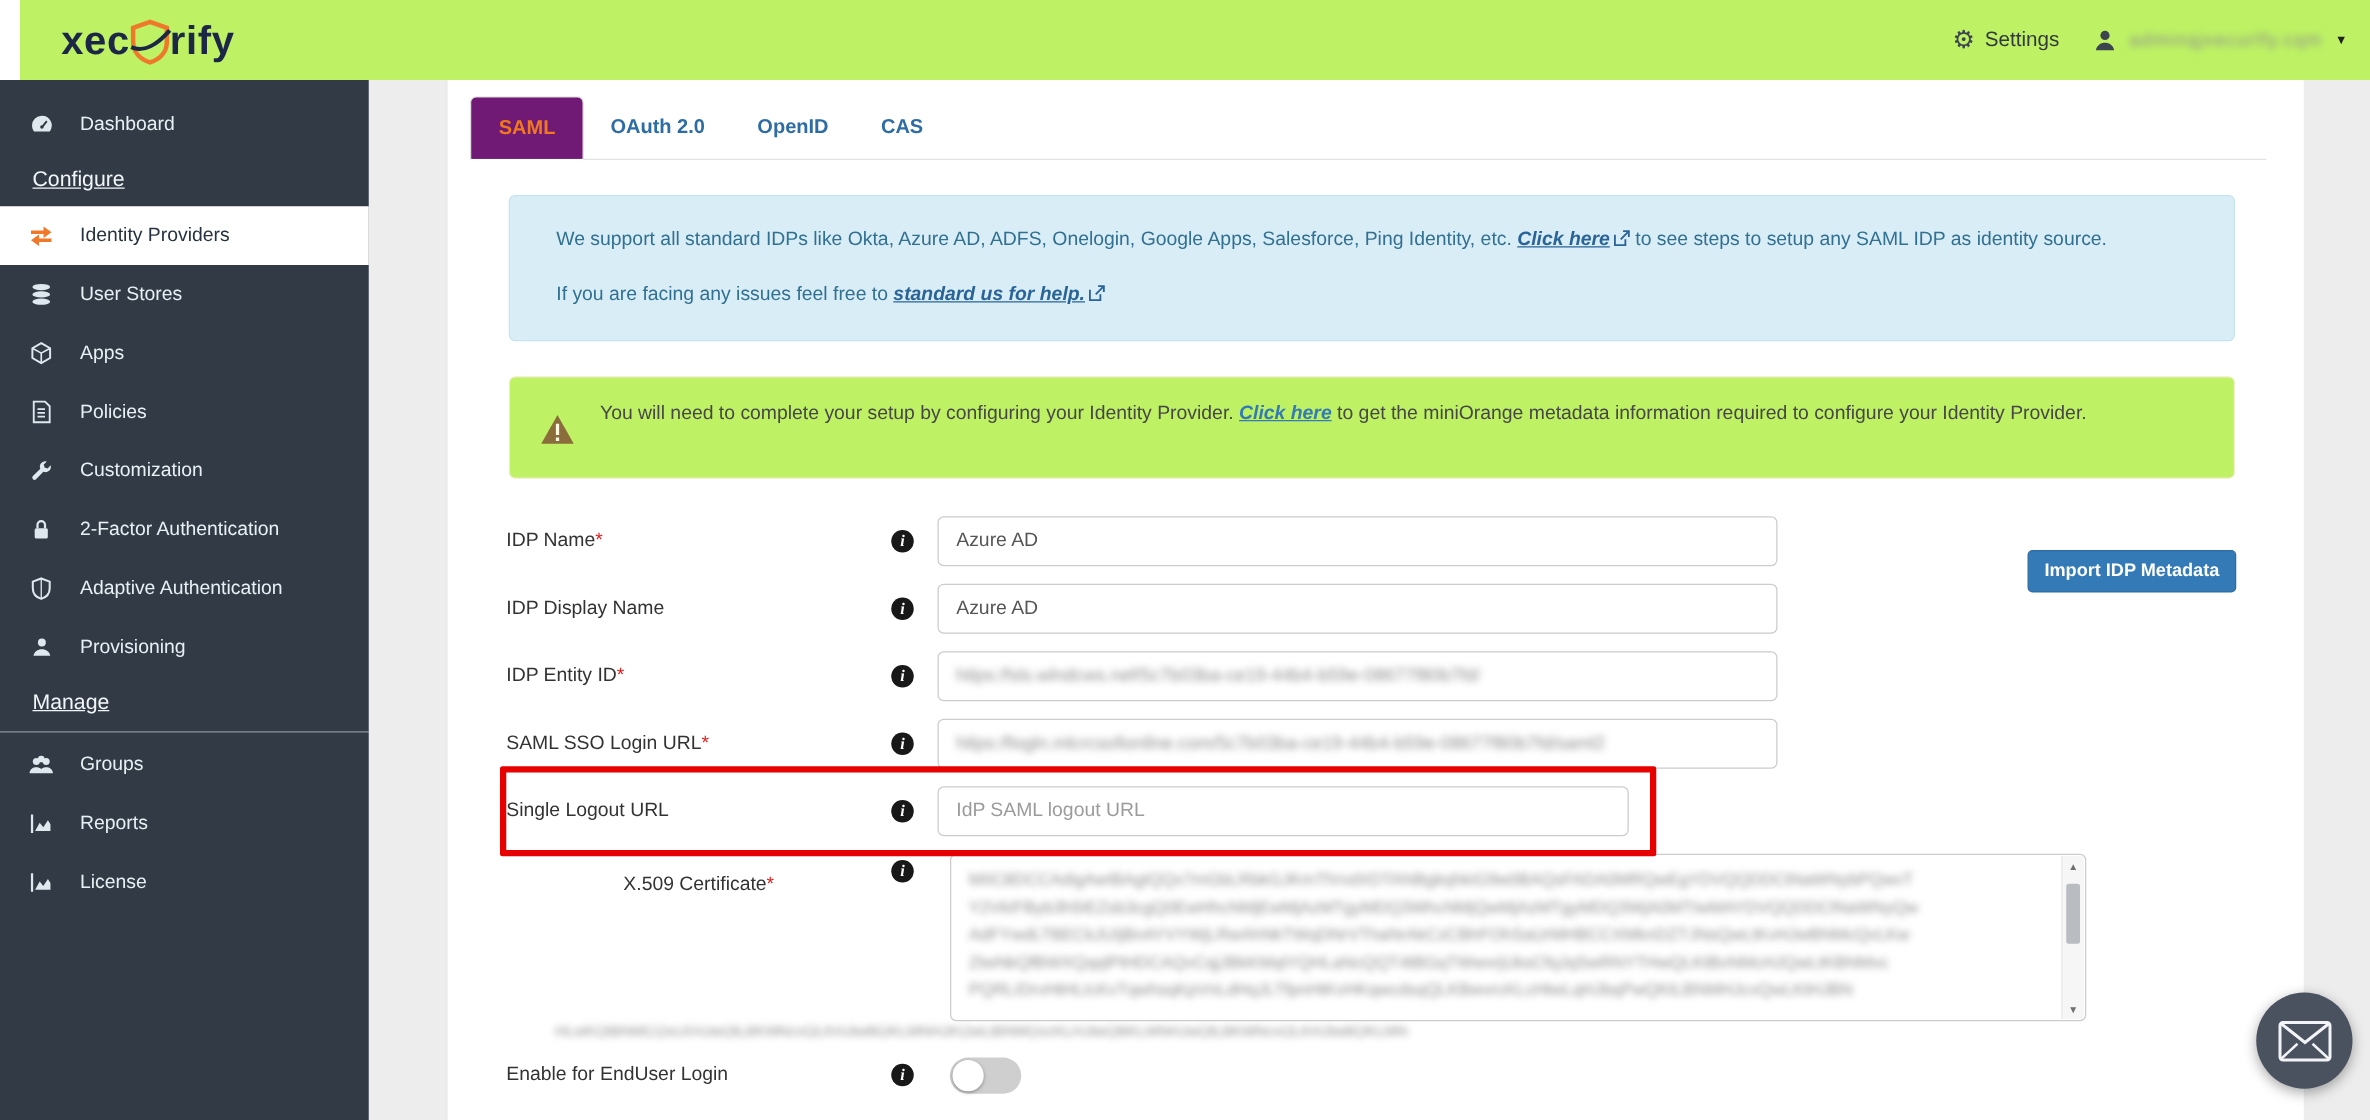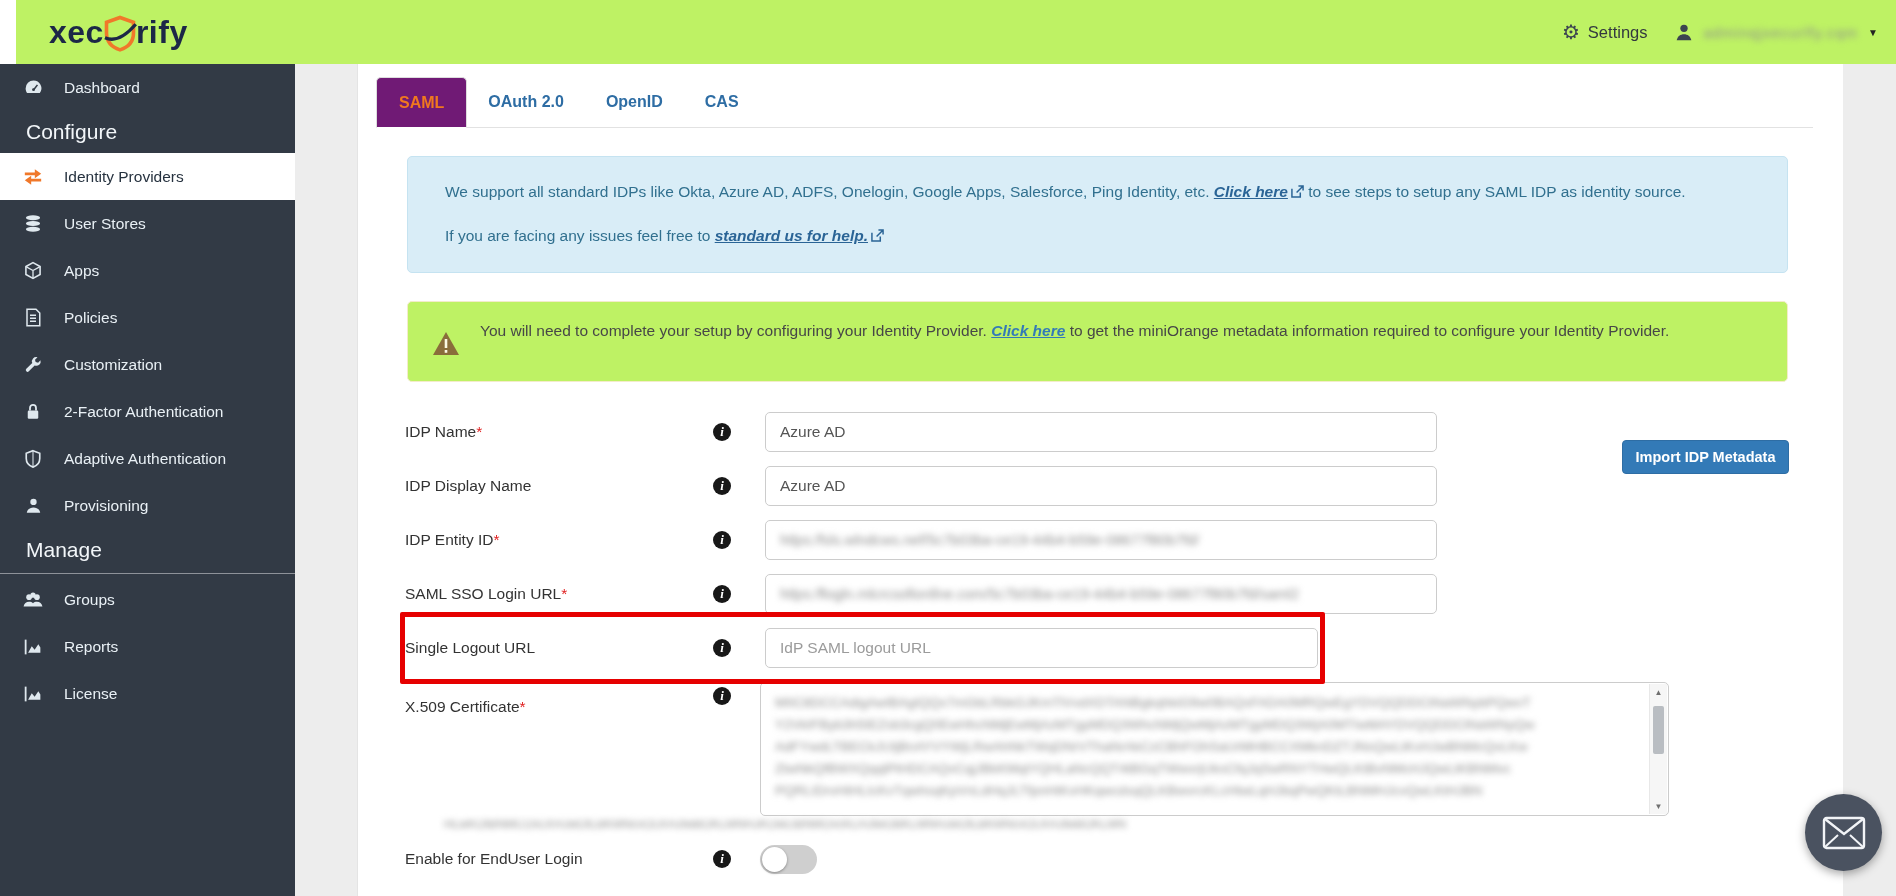--- a/index.html
+++ b/index.html
@@ -15,29 +15,29 @@
   .header-right { display:flex; align-items:center; gap:26px; }
   .settings-group { display:flex; align-items:center; gap:8px; font-size:16.5px; color:#33393f; cursor:pointer; }
   .gear { font-size:20px; color:#3c4450; line-height:1; }
   .user-group { display:flex; align-items:center; gap:8px; cursor:pointer; }
   .blur { filter:blur(3px); color:#8f8f8f; user-select:none; }
   .user-name { font-size:15px; letter-spacing:1px; }
   .caret { font-size:10px; color:#222; margin-left:2px; }
 
   
   .sidebar { position:absolute; top:64px; left:0; width:295px; height:832px; background:#323a45; z-index:20; }
-  .side-list { list-style:none; }
+  .side-list { list-style:none; padding-top:12px; }
   .side-item { height:47px; display:flex; align-items:center; color:#e9f0f5; font-size:15.5px;
     cursor:pointer; }
   .side-item .sicon { width:22px; margin-left:22px; display:flex; justify-content:center; color:#dfe8ee; }
   .side-item .slabel { margin-left:20px; }
   .side-item.active { background:#ffffff; color:#26323f; font-weight:normal; }
   .side-item.active .sicon { color:#f0782a; }
   .side-section { height:42px; display:flex; align-items:center; padding-left:26px; color:#f2f6f9;
-    font-size:21px; }
+    font-size:17px;text-decoration:underline; }
   .side-divider { border-top:1px solid rgba(255,255,255,.45); margin:2px 0 2px 0; }
 
   
   .main { position:absolute; top:64px; left:295px; width:1601px; height:832px; background:#ededed; }
   .content { position:absolute; top:0; left:62px; width:1486px; height:832px; background:#fff;
     border-left:1px solid #e4e4e4; }
 
   
   .tabbar { margin:13px 30px 0 18px; border-bottom:1px solid #e2e2e2; display:flex; height:51px; }
   .tab { line-height:50px; padding:0 21px; font-size:16px; font-weight:bold; color:#2e6da4; cursor:pointer; }
@@ -57,33 +57,33 @@
   a.warn-link { color:#337ab7; font-weight:bold; font-style:italic; text-decoration:underline; cursor:pointer; }
 
   
   .form { margin-top:30px; position:relative; }
   .form-row { display:flex; align-items:center; margin:0 0 14px 47px; height:40px; position:relative; }
   .flabel { width:308px; font-size:15.5px; color:#333; }
   .req { color:#e02020; }
   .info-i { width:18px; height:18px; border-radius:50%; background:#181818; color:#fff; flex:0 0 18px;
     display:flex; align-items:center; justify-content:center;
     font-family:"Liberation Serif", serif; font-style:italic; font-weight:bold; font-size:13px; cursor:pointer; }
-  .tb { margin-left:34px; width:672px; height:40px; border:1px solid #ccc; border-radius:5px; background:#fff;
+  .tb { margin-left:19px; width:672px; height:40px; border:1px solid #ccc; border-radius:5px; background:#fff;
     padding:0 14px; font-size:15.5px; color:#555; display:flex; align-items:center;
     font-family:"Liberation Sans", sans-serif; }
   input.tb { display:block; line-height:38px; }
   input.tb::placeholder { color:#9b9b9b; opacity:1; }
   .tb.short { width:553px; }
   .tb .blur { font-size:14.5px; white-space:nowrap; overflow:hidden; }
 
   .red-frame { position:absolute; left:-5px; top:-16px; width:925px; height:72px;
     border:5px solid #e60000; border-radius:2px; pointer-events:none; z-index:5; }
 
   .row-cert { align-items:flex-start; height:auto; margin-bottom:0; }
-  .row-cert .flabel { margin-top:16px; }
+  .row-cert .flabel { margin-top:16px;text-align:center; }
   .row-cert .info-i { margin-top:5px; }
   .cert-box { margin-left:29px; width:909px; height:134px; border:1px solid #ccc; border-radius:5px;
     background:#fff; position:relative; overflow:hidden; padding:9px 32px 6px 14px; cursor:text; }
   .cert-line { font-size:13.5px; line-height:22px; white-space:nowrap; }
   .vscroll { position:absolute; top:1px; right:1px; bottom:1px; width:18px; background:#f6f6f6;
     border-left:1px solid #e8e8e8; display:flex; flex-direction:column; align-items:center; }
   .vs-arrow { height:16px; font-size:8px; color:#6f6f6f; display:flex; align-items:center; cursor:pointer; }
   .vs-track { flex:1; width:100%; position:relative; }
   .vs-thumb { position:absolute; top:6px; left:3px; width:11px; height:48px; background:#b9bdc2;
     border-radius:2px; cursor:pointer; }

